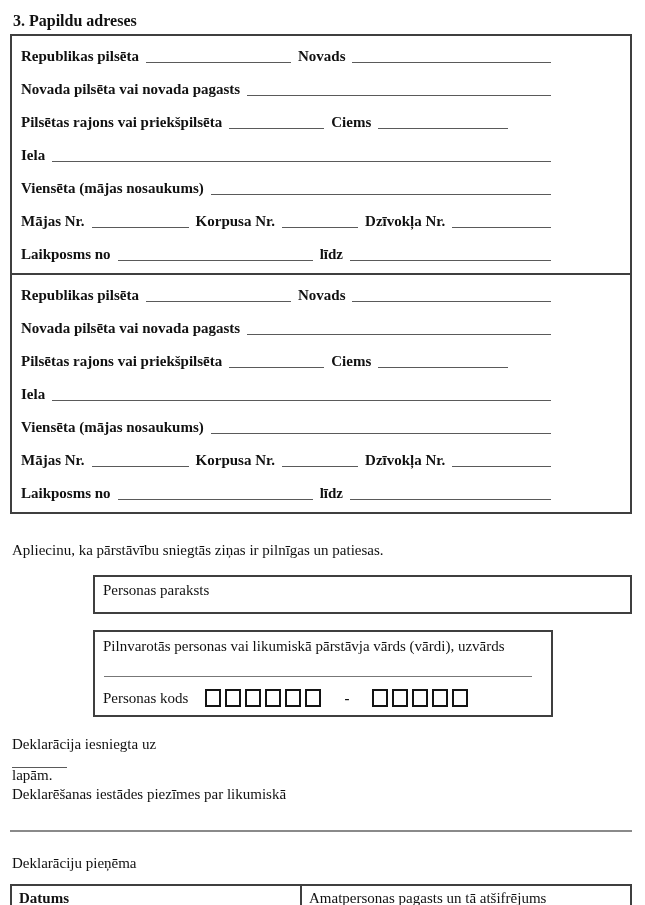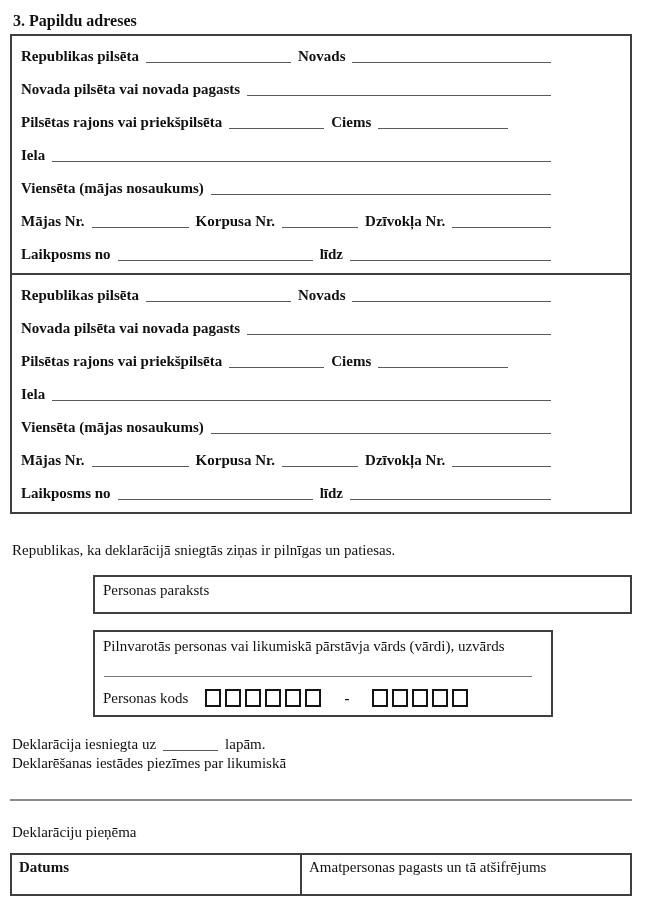--- a/index.html
+++ b/index.html
@@ -41,21 +41,21 @@
   }
   .rep-line{border-bottom:1px solid #777;width:428px;margin:21px 0 0 1px;}
   .kods-row{display:flex;align-items:center;margin-top:12px;column-gap:17px;}
   .cbx{
     width:16px;height:18px;box-sizing:border-box;
     border:2px solid #141414;display:inline-block;margin-right:4px;background:#fff;
   }
   .boxes{display:flex;align-items:center;}
   .dash{margin:0 6px 0 2px;font-weight:bold;}
   .pages-block{margin:18px 0 0 2px;line-height:19px;}
-  .pages-row{display:flex;align-items:baseline;column-gap:7px;white-space:nowrap;}
+  .pages-row{display:flex;align-items:baseline;column-gap:7px;white-space:nowrap;flex-direction:column;}
   .divider{border-top:2px solid #8a8a8a;width:622px;margin-top:26px;}
   .recv-label{margin:21px 0 0 2px;line-height:20px;}
   .recv-table{
     width:622px;box-sizing:border-box;margin-top:11px;
     border:2px solid #3f3f3f;display:flex;height:43px;
   }
   .recv-cell{box-sizing:border-box;padding:2px 7px;line-height:20px;}
   .recv-cell.left{width:290px;border-right:2px solid #3f3f3f;font-weight:bold;}
   .recv-cell.right{flex:1;}
 </style>
@@ -141,21 +141,21 @@
       <span class="fld f-flex"></span>
     </div>
     <div class="frow">
       <span>Laikposms no</span>
       <span class="fld w195"></span>
       <span>līdz</span>
       <span class="fld f-flex"></span>
     </div>
   </div>
 
-  <div class="statement">Republikas, ka deklarācijā sniegtās ziņas ir pilnīgas un patiesas.</div>
+  <div class="statement">Apliecinu, ka pārstāvību sniegtās ziņas ir pilnīgas un patiesas.</div>
 
   <div class="sig-box">
     <span>Personas paraksts</span>
   </div>
 
   <div class="rep-box">
     <div>Pilnvarotās personas vai likumiskā pārstāvja vārds (vārdi), uzvārds</div>
     <div class="rep-line"></div>
     <div class="kods-row">
       <span>Personas kods</span>

